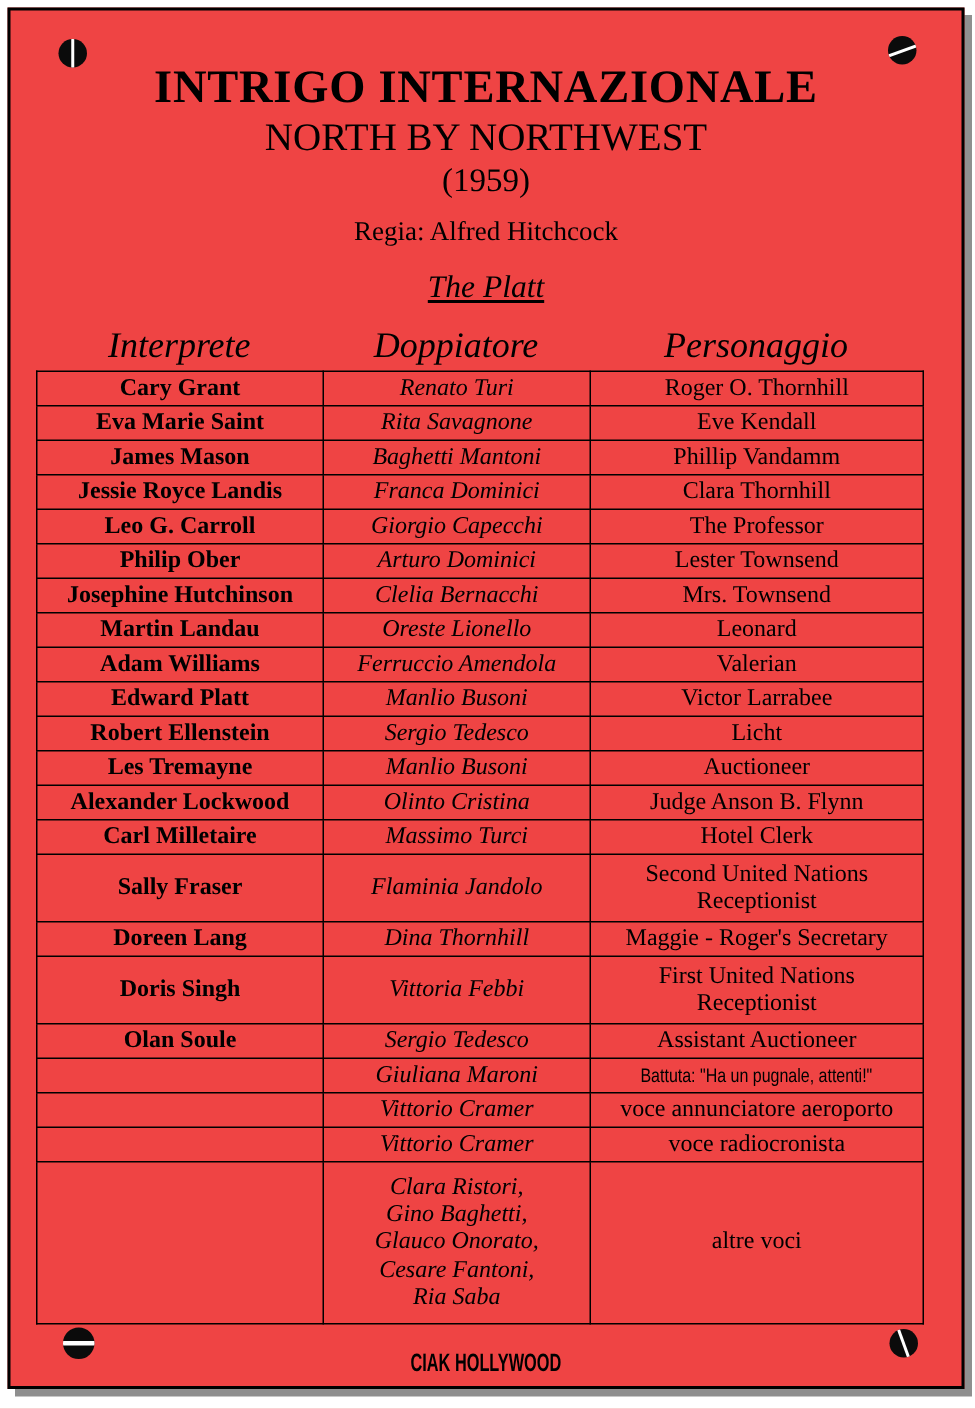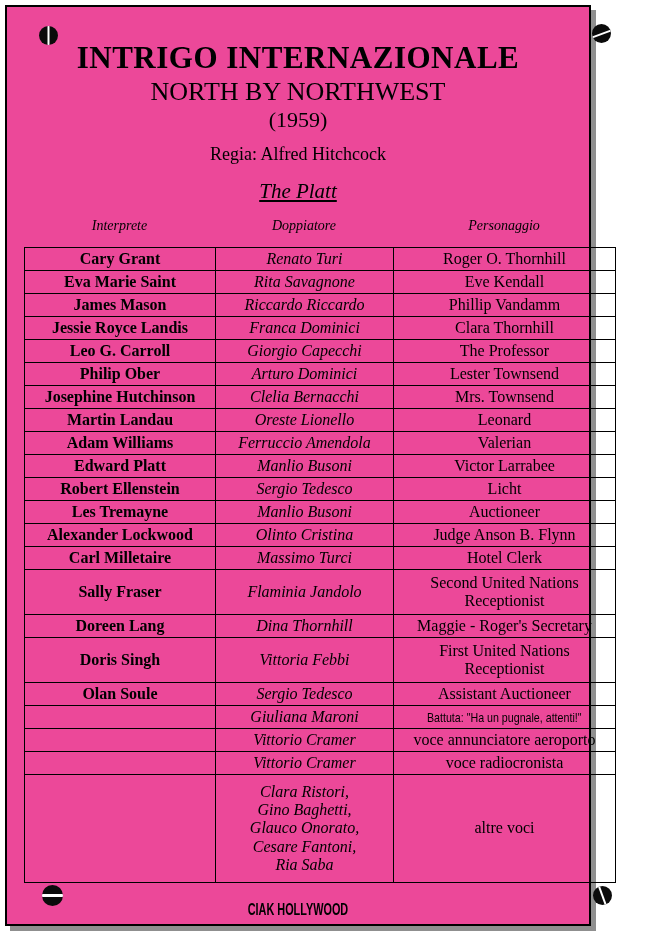--- a/index.html
+++ b/index.html
@@ -5,24 +5,24 @@
   html, body {
     margin: 0; padding: 0;
     width: 650px; height: 939px;
     background: #ffffff;
     font-family: "Liberation Serif", serif;
     color: #000;
   }
   .page {
     position: absolute;
     left: 5px; top: 5px;
-    width: 586px; height: 921px;
+    width: 638px; height: 921px;
     box-sizing: border-box;
     border: 2px solid #000;
-    background: #ec4899;
+    background: #ef4444;
     box-shadow: 5px 5px 0 0 #8f8f8f;
   }
   
   .screw {
     position: absolute;
     width: 19px; height: 19px;
     border-radius: 50%;
     background: #0b0b0b;
     overflow: hidden;
   }
@@ -47,21 +47,21 @@
   .subtitle { top: 70px;  font-size: 26px; }
   .year     { top: 100px; font-size: 22px; }
   .director { top: 137px; font-size: 18px; }
   .cast-heading { top: 172px; font-size: 21px; font-style: italic; text-decoration: underline; }
 
   .col-headers {
     position: absolute;
     left: 17px; top: 211px;
     width: 591px;
     display: flex;
-    font-size: 14px; font-style: italic; justify-content: center;
+    font-size: 24px; font-style: italic; justify-content: center;
   }
   .col-headers .ch1 { width: 191px; text-align: center; }
   .col-headers .ch2 { width: 178px; text-align: center; }
   .col-headers .ch3 { width: 222px; text-align: center; }
 
   table.cast {
     position: absolute;
     left: 17px; top: 240px;
     width: 591px;
     border-collapse: collapse;
@@ -157,21 +157,21 @@
           <td class="c-dop">Renato Turi</td>
           <td class="c-per">Roger O. Thornhill</td>
         </tr>
       <tr>
           <td class="c-int">Eva Marie Saint</td>
           <td class="c-dop">Rita Savagnone</td>
           <td class="c-per">Eve Kendall</td>
         </tr>
       <tr>
           <td class="c-int">James Mason</td>
-          <td class="c-dop">Riccardo Riccardo</td>
+          <td class="c-dop">Baghetti Mantoni</td>
           <td class="c-per">Phillip Vandamm</td>
         </tr>
       <tr>
           <td class="c-int">Jessie Royce Landis</td>
           <td class="c-dop">Franca Dominici</td>
           <td class="c-per">Clara Thornhill</td>
         </tr>
       <tr>
           <td class="c-int">Leo G. Carroll</td>
           <td class="c-dop">Giorgio Capecchi</td>

